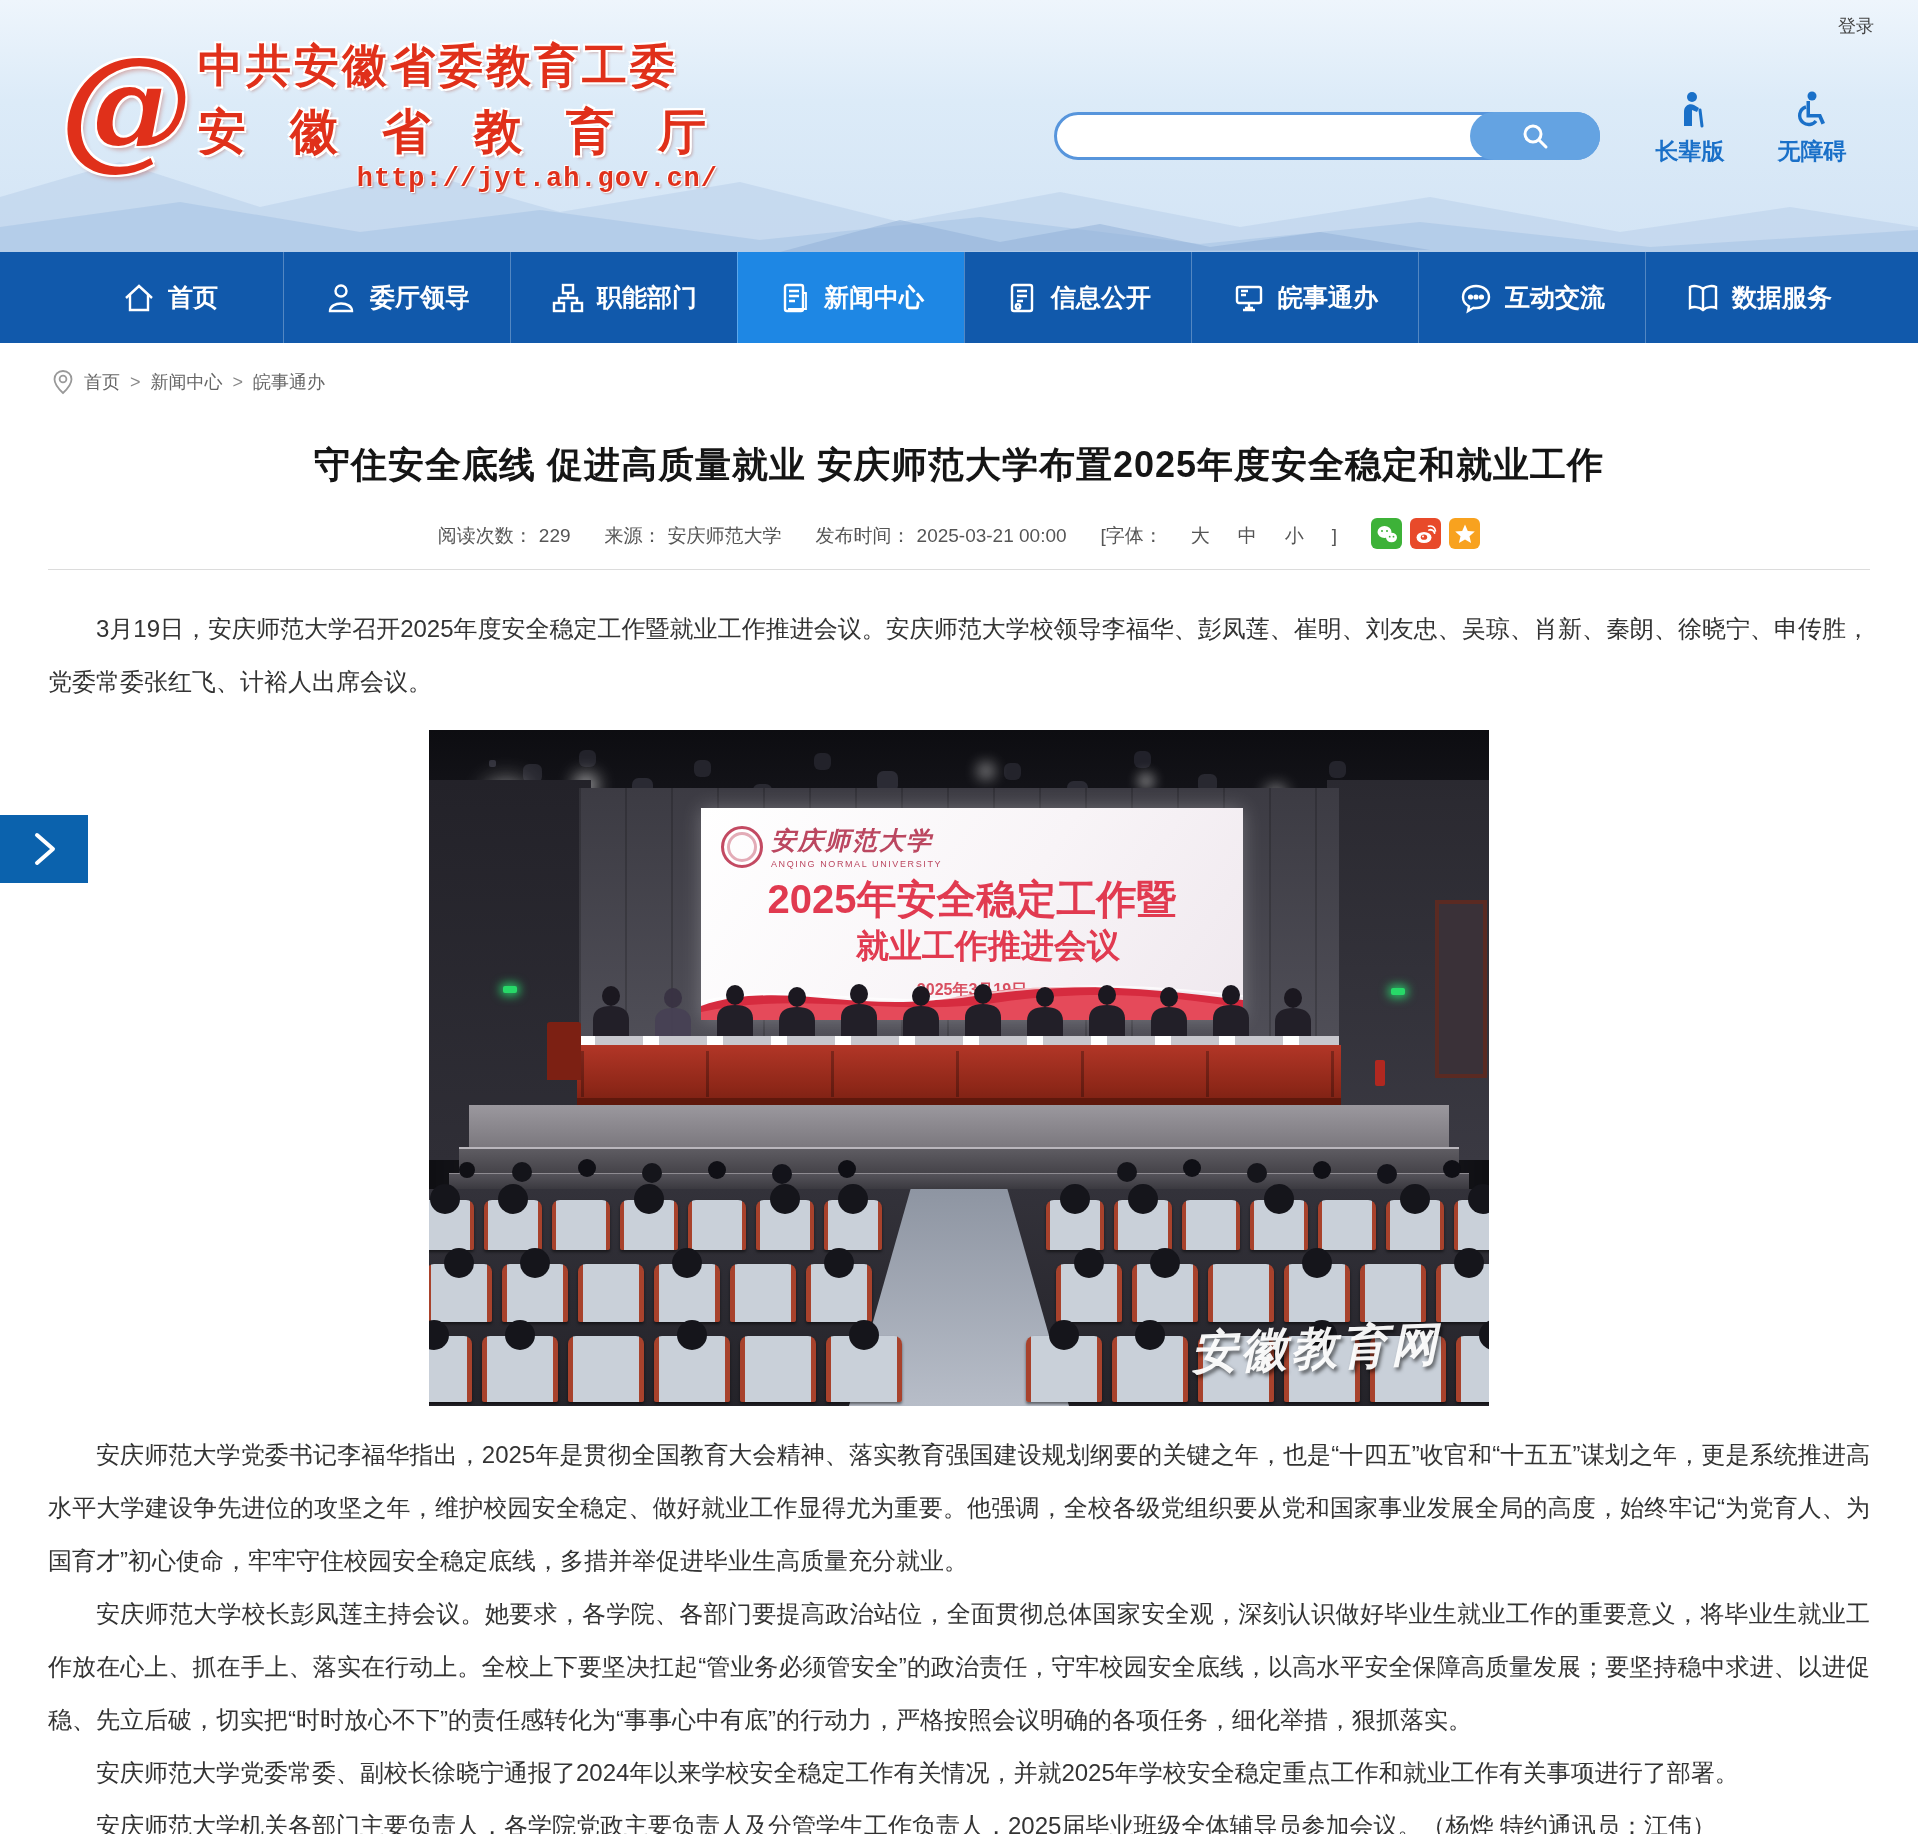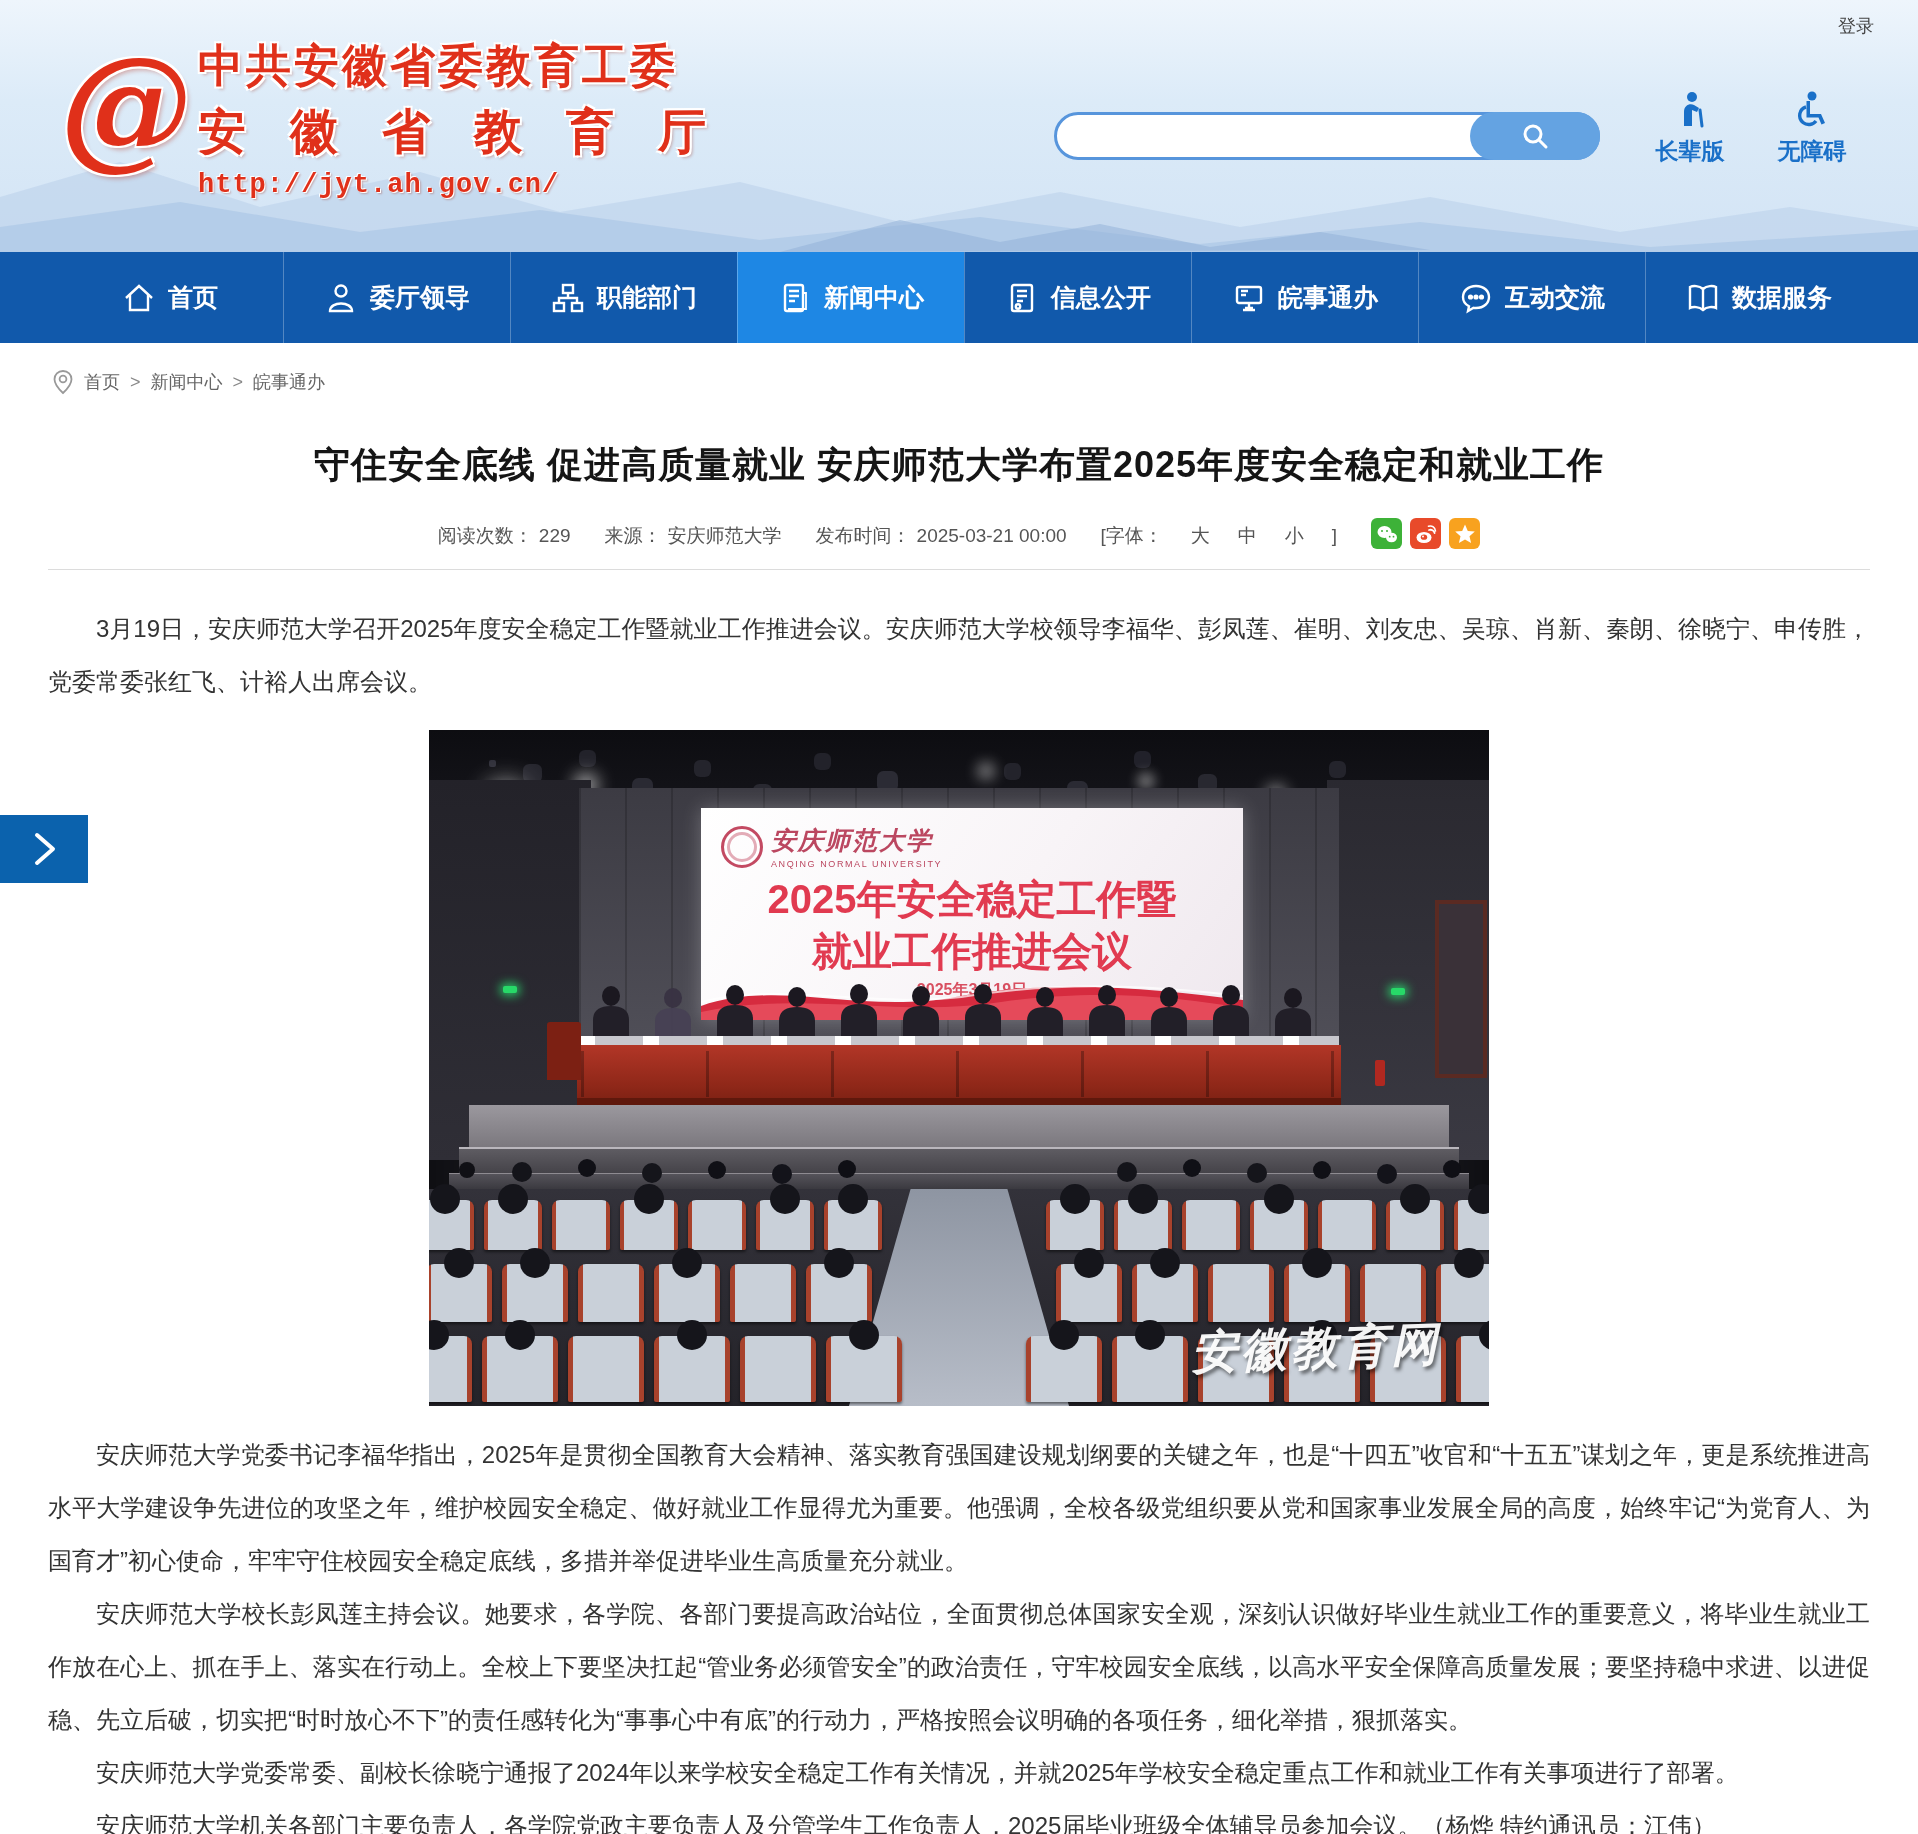--- a/index.html
+++ b/index.html
@@ -8,21 +8,21 @@
   
   .header{position:relative;height:252px;background:linear-gradient(180deg,#eef5fc 0%,#dcebf8 40%,#d3e4f5 100%);overflow:hidden;}
   .mountains{position:absolute;left:0;bottom:0;width:100%;height:150px;}
   .login{position:absolute;top:14px;right:44px;font-size:18px;color:#444;cursor:pointer;}
   .logo-wrap{position:absolute;left:60px;top:36px;display:flex;align-items:flex-start;}
   .emblem{width:128px;height:158px;position:relative;}
   .emblem-at{font-family:"DejaVu Serif",serif;font-style:italic;font-weight:bold;font-size:132px;color:#e0301a;line-height:140px;text-shadow:2px 2px 0 #fff,-2px -2px 0 #fff,2px -2px 0 #fff,-2px 2px 0 #fff,3px 4px 4px rgba(180,40,20,.35);}
   .org-lines{margin-left:10px;font-family:Liberation Mono, monospace;}
   .org1{font-size:45px;font-weight:bold;color:#e0301a;letter-spacing:3px;white-space:nowrap;text-shadow:2px 2px 0 #fff,-2px -2px 0 #fff,2px -2px 0 #fff,-2px 2px 0 #fff,3px 3px 3px rgba(150,30,10,.3);}
   .org2{font-size:48px;font-weight:bold;color:#e0301a;letter-spacing:44px;white-space:nowrap;margin-top:4px;text-shadow:2px 2px 0 #fff,-2px -2px 0 #fff,2px -2px 0 #fff,-2px 2px 0 #fff,3px 3px 3px rgba(150,30,10,.3);}
-  .org-url{font-size:27px;font-weight:bold;color:#e0301a;text-align:left;width:520px;margin-top:6px;letter-spacing:1px;text-shadow:1px 1px 0 #fff,-1px -1px 0 #fff,2px 2px 2px rgba(150,30,10,.3);}
+  .org-url{font-size:27px;font-weight:bold;color:#e0301a;text-align:right;width:520px;letter-spacing:1px;text-shadow:1px 1px 0 #fff,-1px -1px 0 #fff,2px 2px 2px rgba(150,30,10,.3);}
   .search{position:absolute;left:1054px;top:112px;width:546px;height:48px;}
   .search input{box-sizing:border-box;width:100%;height:48px;border-radius:24px;border:3px solid #5795dc;padding:0 140px 0 24px;font-size:18px;color:#333;outline:none;background:#fff;}
   .search-btn{position:absolute;right:0;top:0;width:130px;height:48px;border-radius:24px;background:#64a3e2;display:flex;align-items:center;justify-content:center;cursor:pointer;}
   .quick{position:absolute;width:100px;text-align:center;color:#1a70c8;cursor:pointer;}
   .quick .q-label{font-size:23px;font-weight:bold;margin-top:4px;}
   .quick-elder{left:1640px;top:90px;}
   .quick-access{left:1762px;top:90px;}
 
   
   .nav{height:91px;background:#1159ab;display:flex;padding-left:57px;}
@@ -63,21 +63,21 @@
   .ph-exit{position:absolute;width:14px;height:7px;border-radius:2px;background:#27d968;box-shadow:0 0 10px 3px rgba(40,220,110,.8);}
   .ph-door{position:absolute;left:1006px;top:170px;width:44px;height:170px;border:4px solid #5a2a22;background:#3a3138;}
   .ph-ext{position:absolute;left:946px;top:330px;width:10px;height:26px;background:#b02820;border-radius:2px;}
   .ph-screen{position:absolute;left:272px;top:78px;width:542px;height:212px;background:linear-gradient(125deg,#ffffff 0%,#f8f4f7 55%,#efe8ee 100%);box-shadow:0 0 18px rgba(255,255,255,.25);}
   .scr-logo{position:absolute;left:20px;top:16px;display:flex;align-items:center;gap:8px;}
   .scr-badge{width:36px;height:36px;border-radius:50%;border:3px solid #c34a62;box-shadow:inset 0 0 0 3px #fff,inset 0 0 0 6px rgba(195,74,98,.45);}
   .scr-logo-txt .cn{font-size:25px;font-weight:bold;color:#bb4760;font-style:italic;letter-spacing:2px;}
   .scr-logo-txt .en{font-size:9px;color:#bb4760;letter-spacing:1.6px;margin-top:2px;}
   .scr-title{position:absolute;left:0;width:100%;text-align:center;font-weight:bold;color:#e13a50;}
   .scr-t1{top:64px;font-size:40px;}
-  .scr-t2{top:116px;font-size:40px;}
+  .scr-t2{top:116px;font-size:33px;padding-left:16px;}
   .scr-date{position:absolute;left:0;top:172px;width:100%;text-align:center;font-size:16px;color:#d84f60;font-weight:bold;}
   .scr-ribbon{position:absolute;left:0;bottom:0;width:100%;height:48px;}
   .ph-people{position:absolute;left:160px;top:246px;}
   .ph-tabletop{position:absolute;left:150px;top:306px;width:760px;height:10px;background:#c7c7cd;overflow:hidden;}
   .ph-tabletop:before{content:"";position:absolute;inset:0;background:repeating-linear-gradient(90deg,#fff 0 16px,transparent 16px 64px);}
   .ph-table{position:absolute;left:148px;top:315px;width:764px;height:60px;background:linear-gradient(180deg,#b23627,#8e2718 70%,#7a2013);}
   .ph-table:before{content:"";position:absolute;inset:6px 4px 8px 4px;background:repeating-linear-gradient(90deg,rgba(0,0,0,.28) 0 3px,transparent 3px 125px);}
   .ph-table:after{content:"";position:absolute;left:0;right:0;bottom:0;height:7px;background:#5f180c;}
   .ph-lectern{position:absolute;left:118px;top:292px;width:34px;height:58px;background:#7c2013;border-radius:3px 3px 0 0;}
   .ph-stage{position:absolute;left:40px;top:375px;width:980px;height:42px;background:linear-gradient(180deg,#9b989e,#7b787e);}

